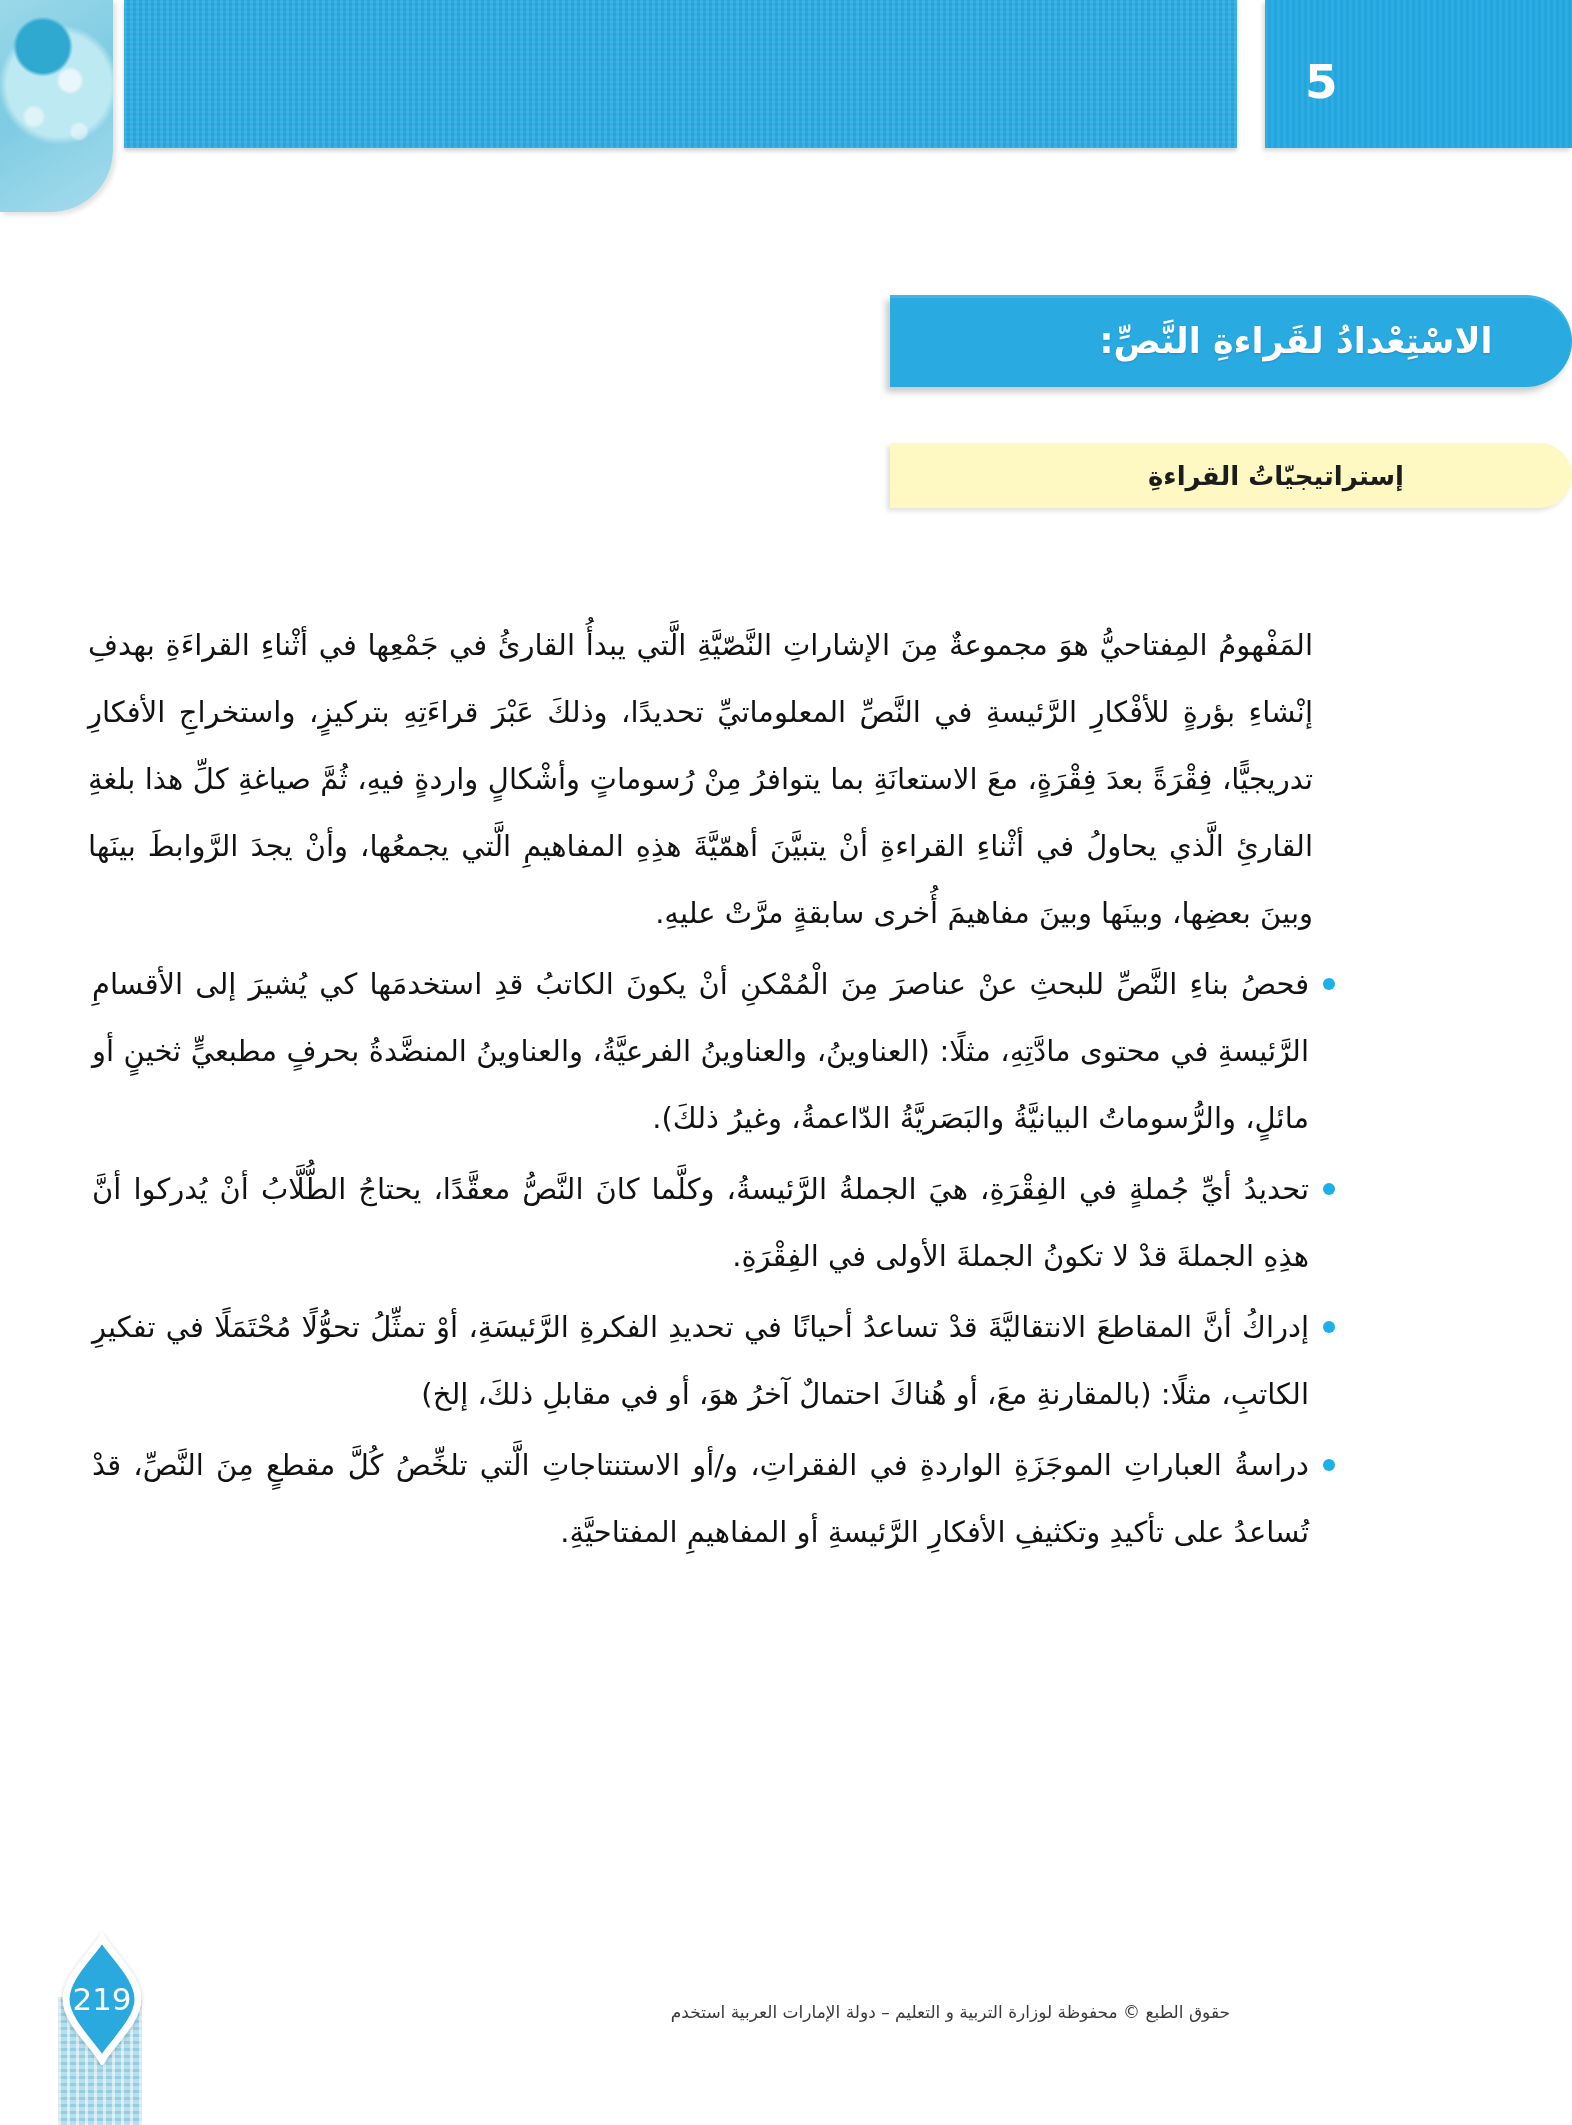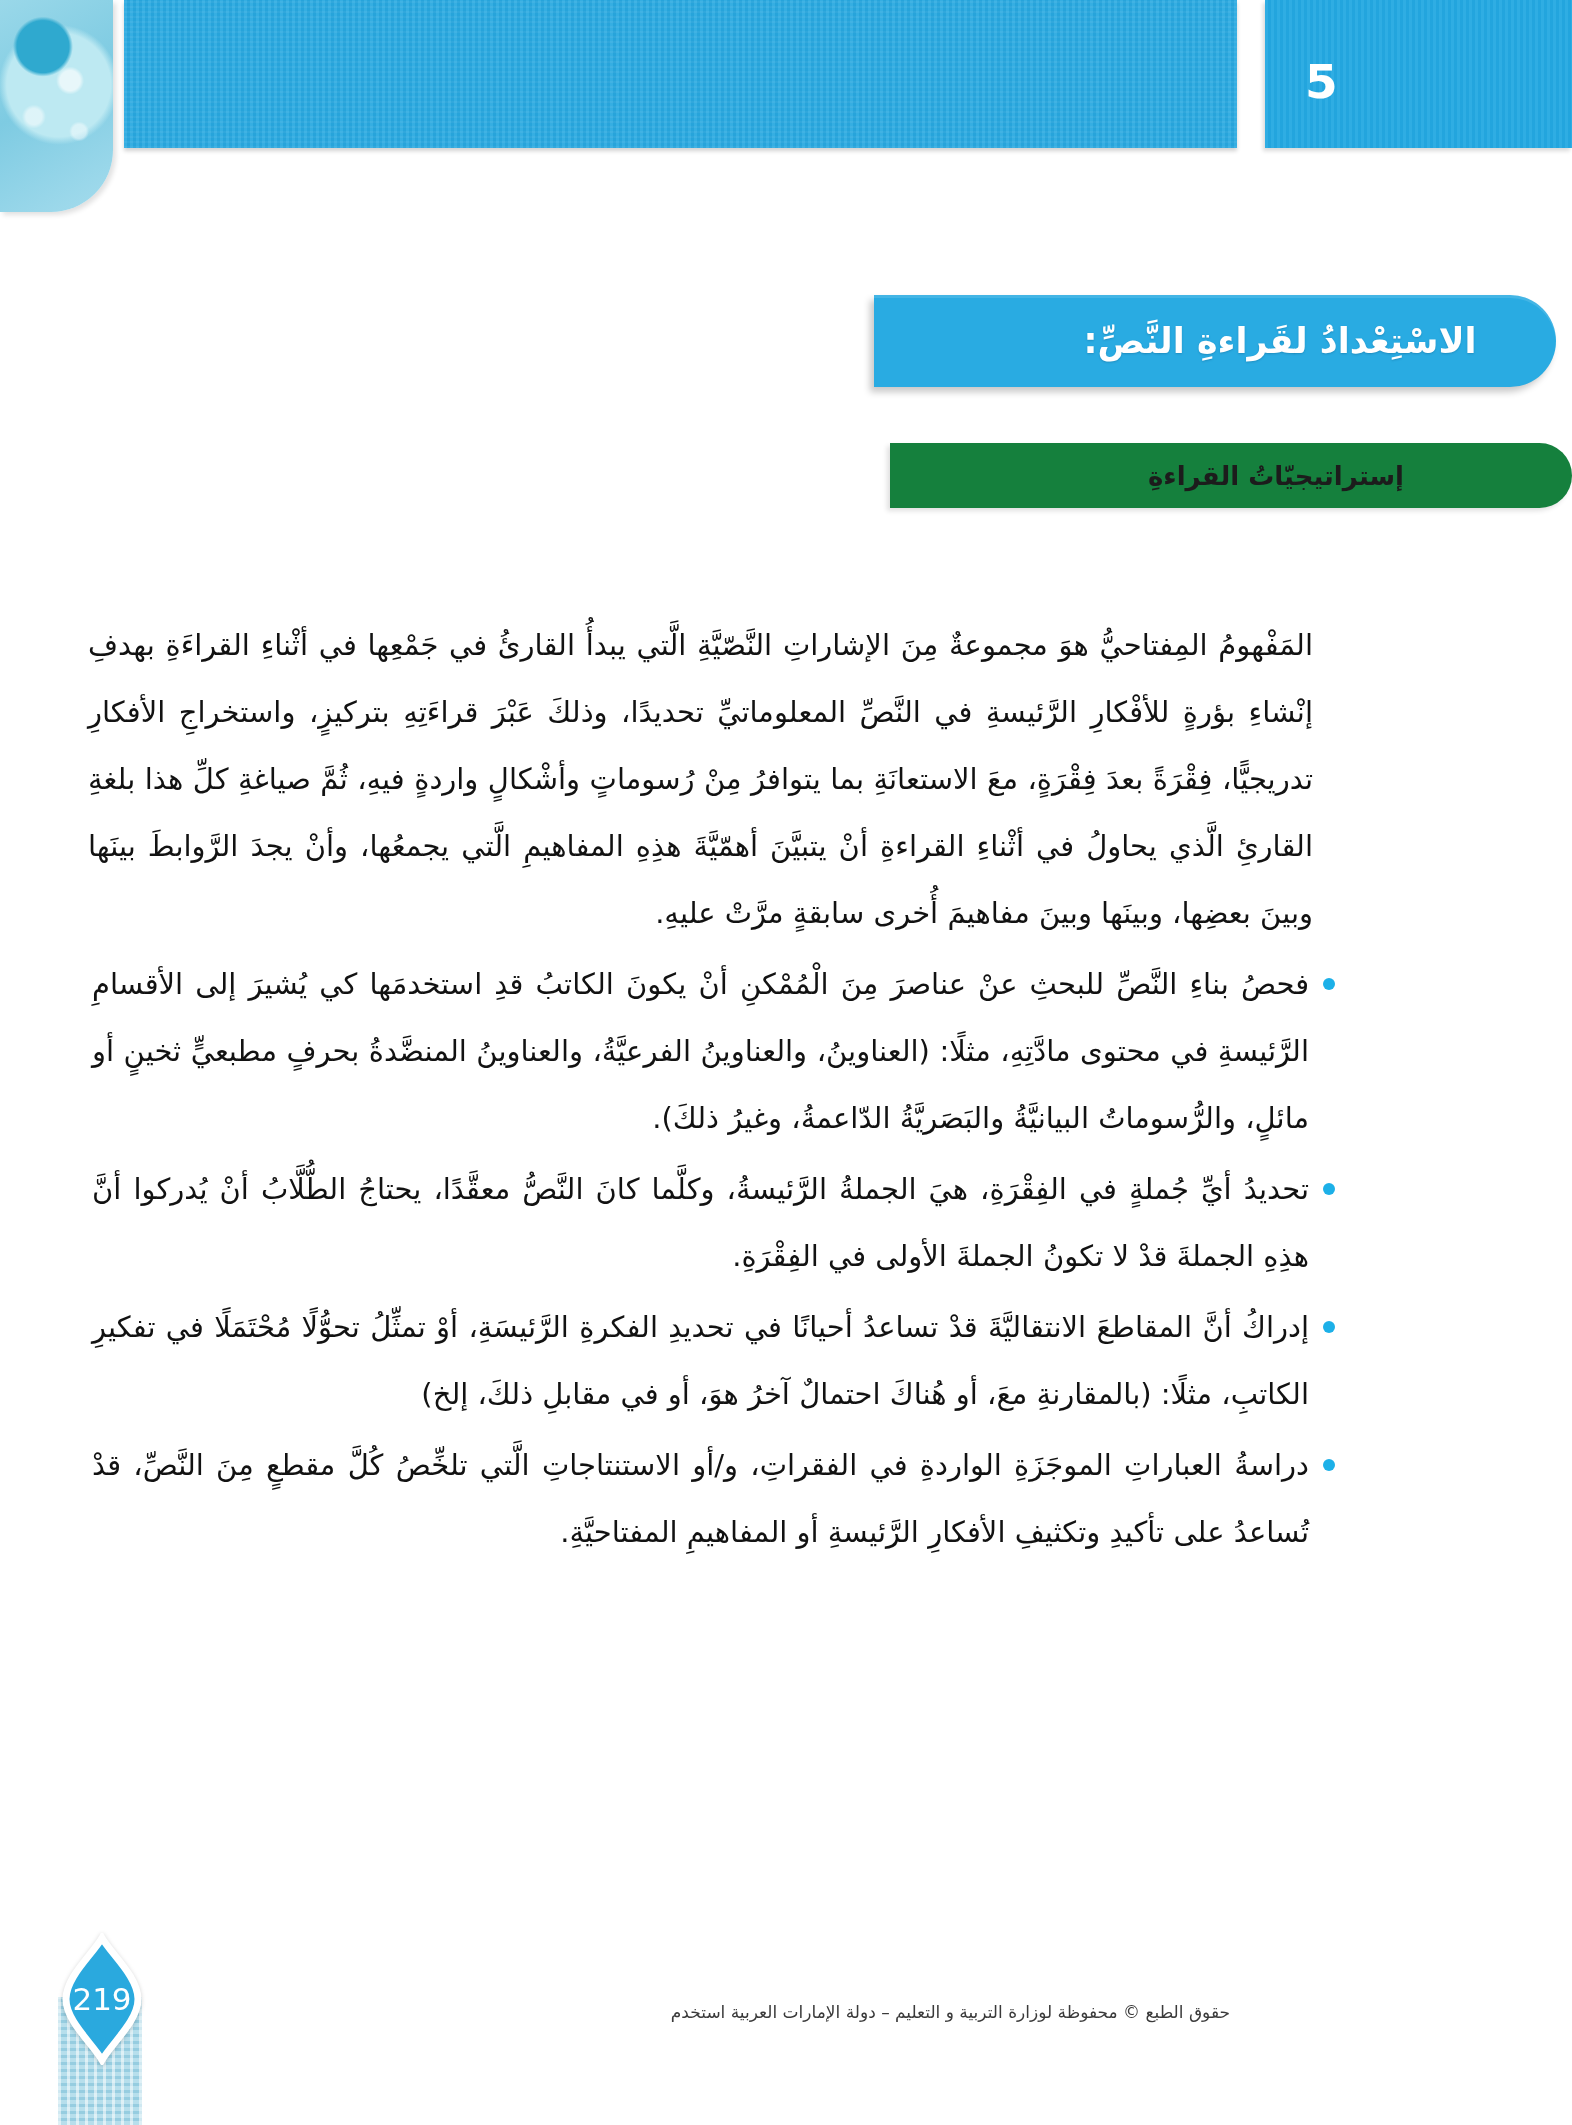--- a/index.html
+++ b/index.html
@@ -45,38 +45,38 @@
     box-shadow:-2px 3px 4px rgba(0,0,0,.15);
   }
   .chapter-number{
     position:absolute; left:40px; top:58px;
     color:#ffffff; font-size:47px; font-weight:bold; line-height:1;
     font-family:"DejaVu Sans", sans-serif;
   }
 
   
   .banner-main{
-    position:absolute; right:16px; top:295px;
+    position:absolute; right:0; top:295px;
     width:682px; height:92px;
     background:#29abe2;
     border-radius:0 46px 46px 0; 
     box-shadow:-4px 5px 7px rgba(0,0,0,.22), inset 0 3px 0 rgba(255,255,255,.12);
     display:flex; align-items:center; justify-content:center;
     padding-left:0; box-sizing:border-box;
   }
   .banner-main .banner-text{
     color:#ffffff; font-size:35px; font-weight:bold;
     margin-right:-130px; 
     text-shadow:0 1px 2px rgba(0,60,100,.25);
     white-space:nowrap;
   }
   .banner-strategy{
     position:absolute; right:0; top:443px;
     width:682px; height:65px;
-    background:#15803d;
+    background:#fef9c3;
     border-radius:0 33px 33px 0;
     box-shadow:-3px 3px 5px rgba(0,0,0,.12);
     display:flex; align-items:center; justify-content:center;
     box-sizing:border-box;
   }
   .banner-strategy .banner-text{
     color:#1c1c1c; font-size:26px; font-weight:bold;
     margin-right:-90px;
     white-space:nowrap;
   }

